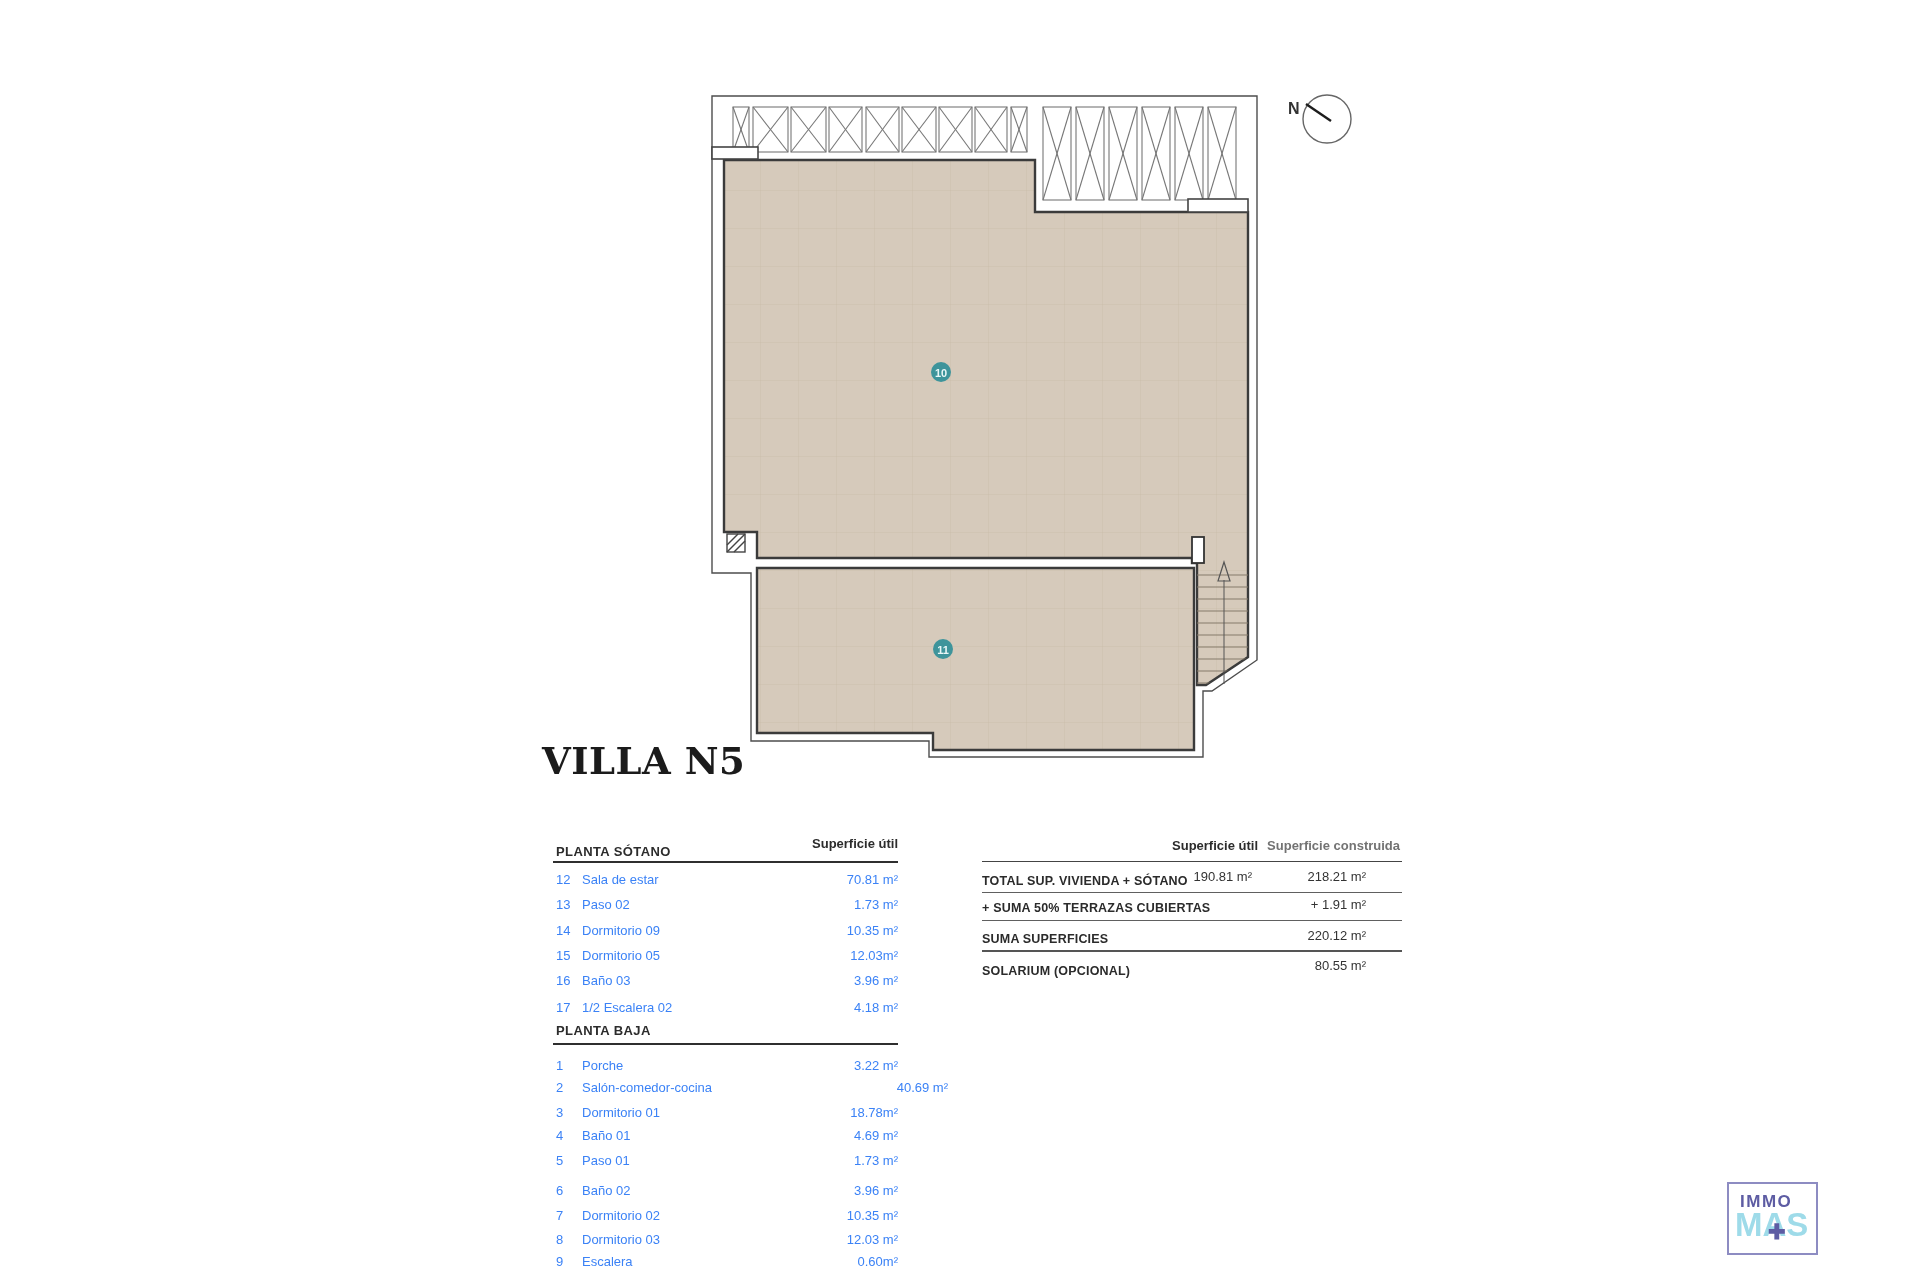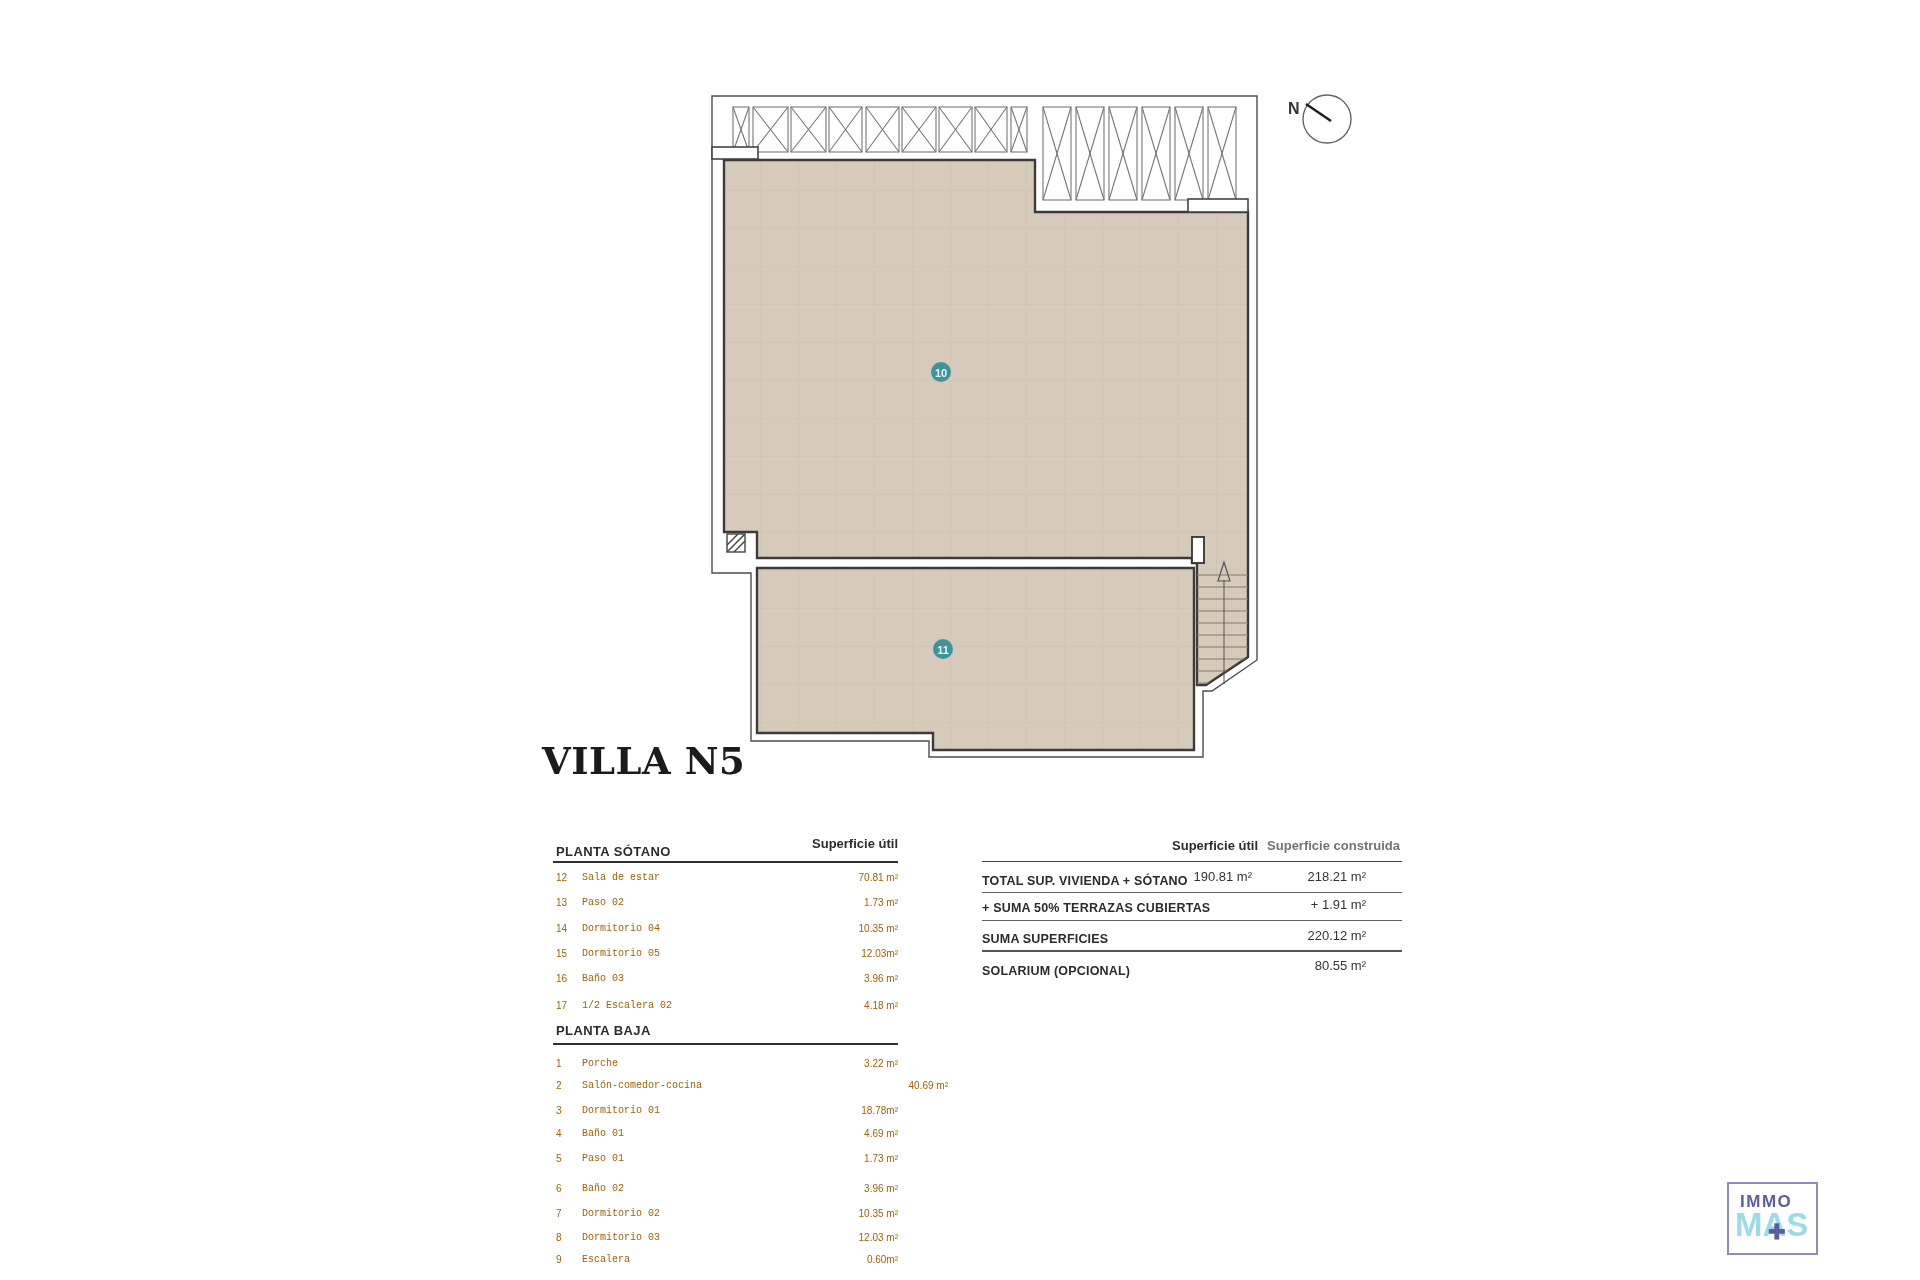--- a/index.html
+++ b/index.html
@@ -5,23 +5,23 @@
   html,body{margin:0;padding:0;background:#ffffff;}
   .page{position:relative;width:1920px;height:1280px;background:#ffffff;overflow:hidden;
         font-family:"Liberation Sans",sans-serif;color:#333;}
   .plan-svg{position:absolute;left:0;top:0;}
 
   .title{position:absolute;left:542px;top:740px;font-family:"DejaVu Serif","Liberation Serif",serif;
          font-weight:700;font-size:37px;line-height:42px;color:#1b1b1b;letter-spacing:.5px;}
   .sec-h{position:absolute;left:556px;font-weight:700;font-size:13px;color:#2c2c2c;letter-spacing:.4px;}
   .col-h{position:absolute;left:553px;width:345px;text-align:right;font-weight:700;font-size:13px;color:#2c2c2c;}
   .rule{position:absolute;background:#2f2f2f;height:1.5px;}
-  .lrow{position:absolute;left:553px;width:345px;height:16px;font-size:10px;color:#a16207;}
+  .lrow{position:absolute;left:553px;width:345px;height:16px;font-size:13px;color:#3b82f6;}
   .lrow .num{position:absolute;left:3px;}
-  .lrow .nm{position:absolute;left:29px;font-family:Liberation Mono, monospace;}
+  .lrow .nm{position:absolute;left:29px;}
   .lrow .val{position:absolute;right:0;}
   .lrow .val.wide{right:-50px;}
 
   
   .rrow{position:absolute;left:982px;width:420px;font-size:13px;color:#333;}
   .rrow .lbl{position:absolute;left:0;font-weight:700;font-size:12.5px;color:#2b2b2b;letter-spacing:.2px;}
   .rrow .util{position:absolute;right:150px;}
   .rrow .cons{position:absolute;right:36px;}
   .rhead-util{position:absolute;left:982px;width:276px;text-align:right;font-weight:700;font-size:13px;color:#2c2c2c;}
   .rhead-cons{position:absolute;left:982px;width:418px;text-align:right;font-weight:700;font-size:13px;color:#737373;}
@@ -193,21 +193,21 @@
     <span class="nm">Sala de estar</span>
     <span class="val">70.81 m²</span>
   </div>
   <div class="lrow" style="top:897px">
     <span class="num">13</span>
     <span class="nm">Paso 02</span>
     <span class="val">1.73 m²</span>
   </div>
   <div class="lrow" style="top:923px">
     <span class="num">14</span>
-    <span class="nm">Dormitorio 04</span>
+    <span class="nm">Dormitorio 09</span>
     <span class="val">10.35 m²</span>
   </div>
   <div class="lrow" style="top:948px">
     <span class="num">15</span>
     <span class="nm">Dormitorio 05</span>
     <span class="val">12.03m²</span>
   </div>
   <div class="lrow" style="top:973px">
     <span class="num">16</span>
     <span class="nm">Baño 03</span>

